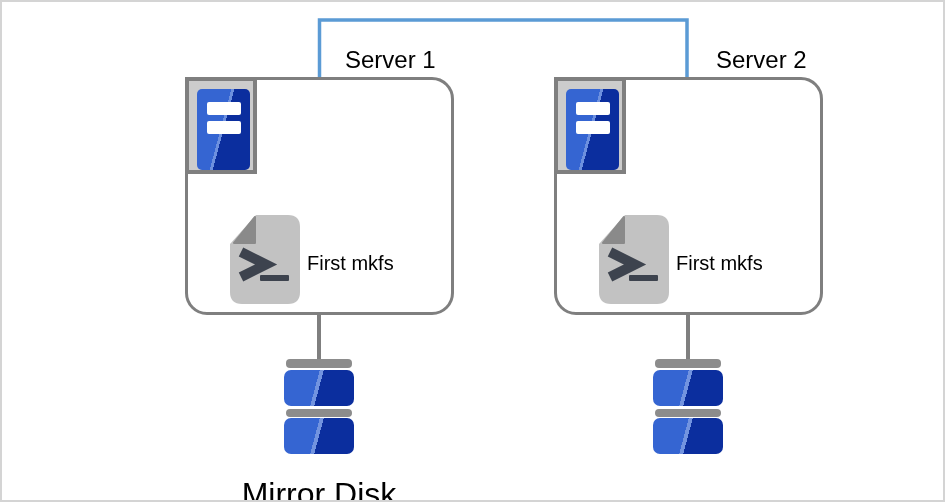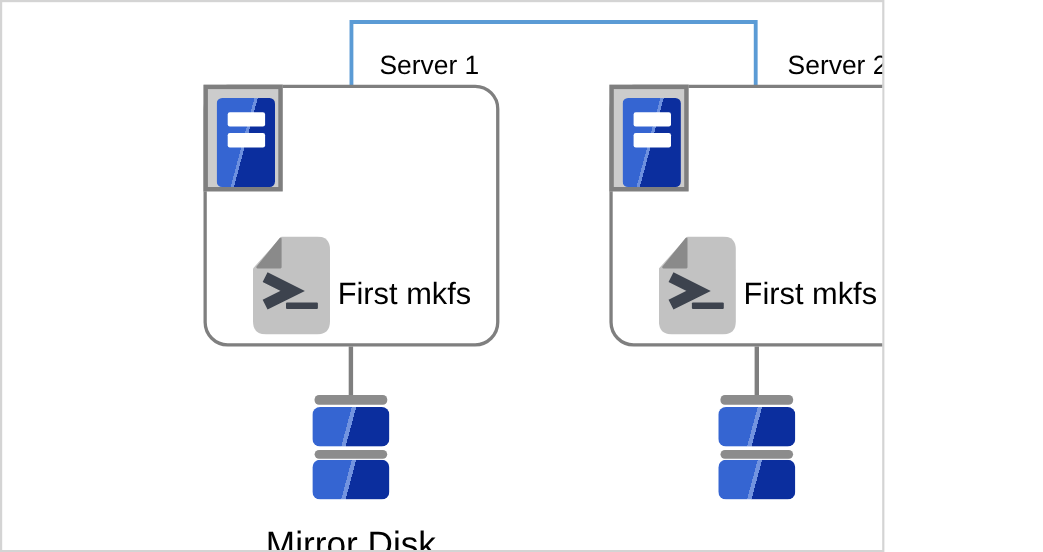--- a/index.html
+++ b/index.html
@@ -1,17 +1,17 @@
 <!DOCTYPE html>
 <html style="--connector_blue: #5b9bd5; --node_border: #7f7f7f; --frame_bg: #cccccc; --frame_border: #7f7f7f; --blue_light: #3565d2; --blue_dark: #0b2e9e; --doc_body: #c2c2c2; --doc_fold: #8a8a8a; --disk_bar: #8c8c8c; --line_gray: #7f7f7f; --glyph_dark: #3d434e; --text: #000000; --canvas_border: #d4d4d4;"><head>
 <meta charset="utf-8">
 <style>
   html,body{margin:0;padding:0;background:#fff;font-family:"Liberation Sans","DejaVu Sans",sans-serif;}
   .stage{
-    position:relative;width:804px;height:502px;background:#fff;
+    position:relative;width:945px;height:502px;background:#fff;
     border:2px solid var(--canvas_border);box-sizing:border-box;overflow:hidden;
   }
   .netlink{position:absolute;left:0;top:0;pointer-events:none;}
   .netlink polyline{fill:none;stroke:var(--connector_blue);stroke-width:3.5px;}
 
   .group{position:absolute;top:0;width:270px;height:502px;}
   .g1{left:183px;}
   .g2{left:552px;}
 
   .server-label{
@@ -42,21 +42,21 @@
   .slot.s1{top:13px;}
   .slot.s2{top:32px;}
 
   .doc{position:absolute;left:45px;top:213px;width:70px;height:89px;}
   .doc .doc-body{fill:var(--doc_body);}
   .doc .doc-fold{fill:var(--doc_fold);stroke:var(--doc_fold);stroke-width:2;stroke-linejoin:round;}
   .doc .doc-chevron{fill:none;stroke:var(--glyph_dark);stroke-width:10;stroke-linejoin:miter;}
   .doc .doc-underscore{fill:var(--glyph_dark);}
 
   .script-label{
-    position:absolute;left:122px;top:250px;font-size:28px;line-height:1.1;
+    position:absolute;left:122px;top:250px;font-size:20px;line-height:1.1;
     color:var(--text);white-space:nowrap;
   }
 
   .drop-line{
     position:absolute;left:132px;top:313px;width:4px;height:47px;
     background:var(--line_gray);
   }
 
   .disk{position:absolute;left:99px;top:357px;width:70px;height:95px;}
   .disk-bar{position:absolute;left:2px;width:66px;background:var(--disk_bar);border-radius:4px;}

